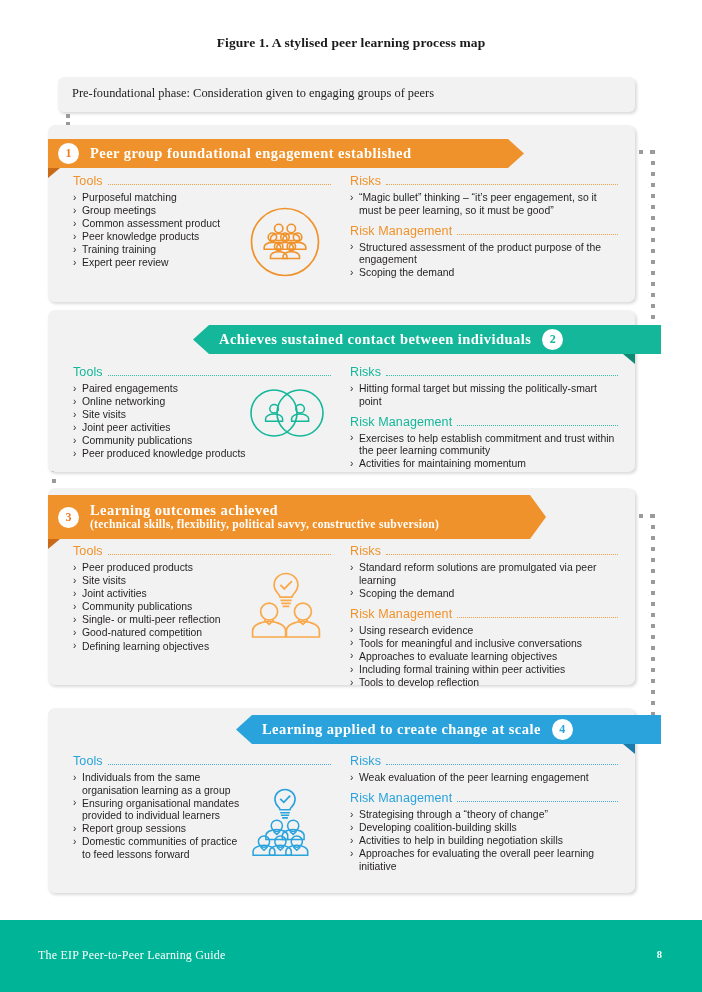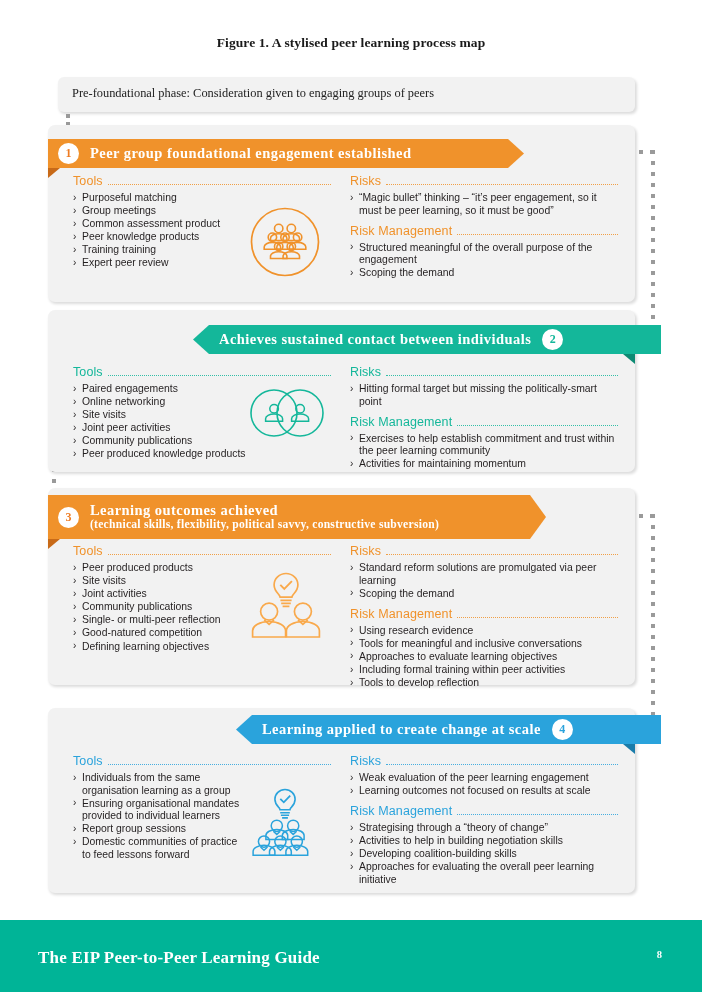--- a/index.html
+++ b/index.html
@@ -94,21 +94,21 @@
     content:"›";position:absolute;left:0;top:-.5px;font-size:10px;color:#231f20;
   }
   .gap{height:6px;}
 
   
   .footer{
     position:absolute;left:0;bottom:0;width:702px;height:72px;background:#00b497;
   }
   .footer .fl{
     position:absolute;left:38px;top:28px;color:#fff;
-    font-family:"Liberation Serif", serif;font-weight:bold;font-size:17px;letter-spacing:.2px;
+    font-family:"Liberation Serif", serif;font-weight:normal;font-size:12px;letter-spacing:.2px;
   }
   .footer .fr{
     position:absolute;right:40px;top:29px;color:#fff;
     font-family:"Liberation Serif", serif;font-weight:bold;font-size:10.5px;
   }
 
   .icon{position:absolute;}
 </style>
 </head>
 <body>
@@ -264,21 +264,21 @@
     </div>
     <ul class="items">
       <li>“Magic bullet” thinking – “it’s peer engagement, so it must be peer learning, so it must be good”</li>
     </ul>
     <div class="gap"></div>
     <div class="sechead" style="color:#F0922B;">
       <span class="lbl">Risk Management</span>
       <span class="lead"></span>
     </div>
     <ul class="items">
-      <li>Structured meaningful of the overall purpose of the engagement</li>
+      <li>Structured assessment of the product purpose of the engagement</li>
       <li>Scoping the demand</li>
     </ul>
   </div>
 
   <div class="panel" style="left:48px;top:310px;width:587px;height:162px;"></div>
   <div class="banner right-point" style="left:193px;top:325px;width:442px;background:#14B79A;">
     <div class="txtwrap">
       <div class="ttl">Achieves sustained contact between individuals</div>
     </div>
     <div class="num t">2</div>
@@ -448,31 +448,30 @@
     </svg>
   </div>
 
   <div class="col" style="left:350px;top:754px;width:268px;">
     <div class="sechead" style="color:#2AA3DC;">
       <span class="lbl">Risks</span>
       <span class="lead"></span>
     </div>
     <ul class="items">
       <li>Weak evaluation of the peer learning engagement</li>
-      <li>Learning outcomes not focused on results at scale</li>
     </ul>
     <div class="gap"></div>
     <div class="sechead" style="color:#2AA3DC;">
       <span class="lbl">Risk Management</span>
       <span class="lead"></span>
     </div>
     <ul class="items">
       <li>Strategising through a “theory of change”</li>
+      <li>Developing coalition-building skills</li>
       <li>Activities to help in building negotiation skills</li>
-      <li>Developing coalition-building skills</li>
       <li>Approaches for evaluating the overall peer learning initiative</li>
     </ul>
   </div>
 
   <div class="footer">
     <div class="fl">The EIP Peer-to-Peer Learning Guide</div>
     <div class="fr">8</div>
   </div>
 
 </div>

